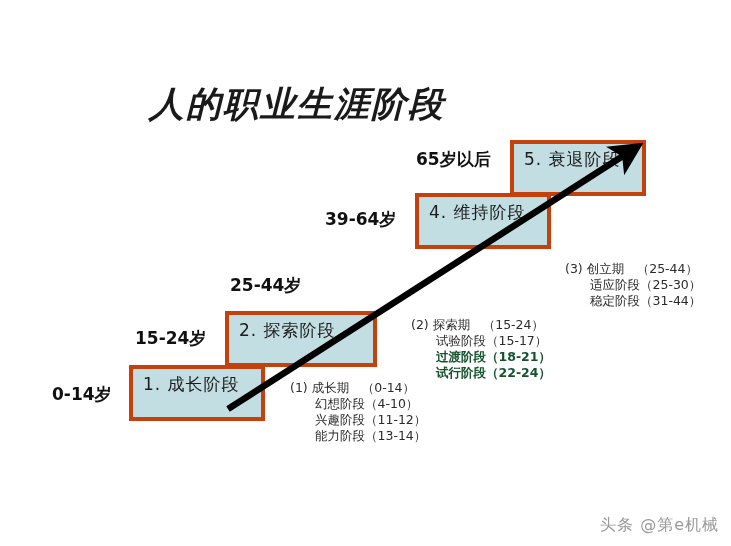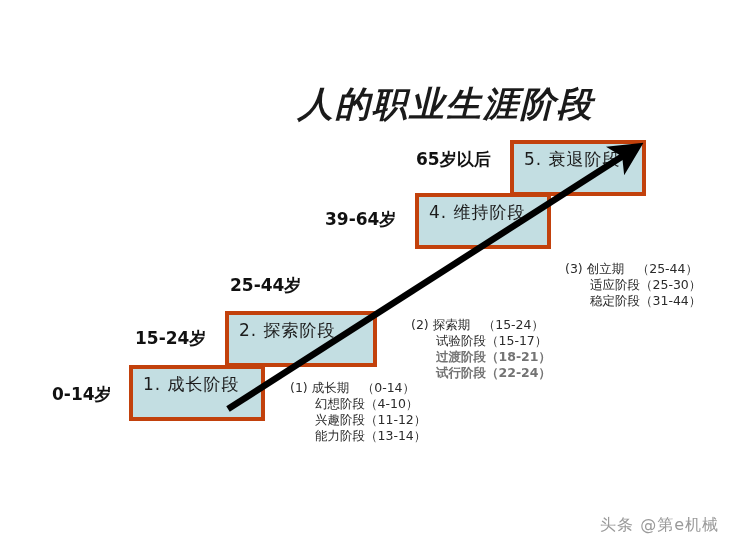--- a/index.html
+++ b/index.html
@@ -18,21 +18,21 @@
     background: #ffffff;
     overflow: hidden;
   }
 
   
   #title {
     position: absolute;
     left: 0;
     top: 82px;
     width: 594px;
-    text-align: right;
+    text-align: center;
     font-size: 35px;
     line-height: 44px;
     font-weight: 700;
     font-style: italic;
     color: #1a1a1a;
     letter-spacing: 2px;
     white-space: nowrap;
   }
 
   
@@ -69,21 +69,21 @@
     line-height: 16px;
     color: #2b2b2b;
     white-space: nowrap;
   }
   .note-line {
     display: block;
     white-space: pre;
   }
   .note-line.em {
     font-weight: 700;
-    color: #737373;
+    color: #14532d;
   }
 
   
   #arrow-layer {
     position: absolute;
     left: 0;
     top: 0;
     width: 731px;
     height: 546px;
     pointer-events: none;

